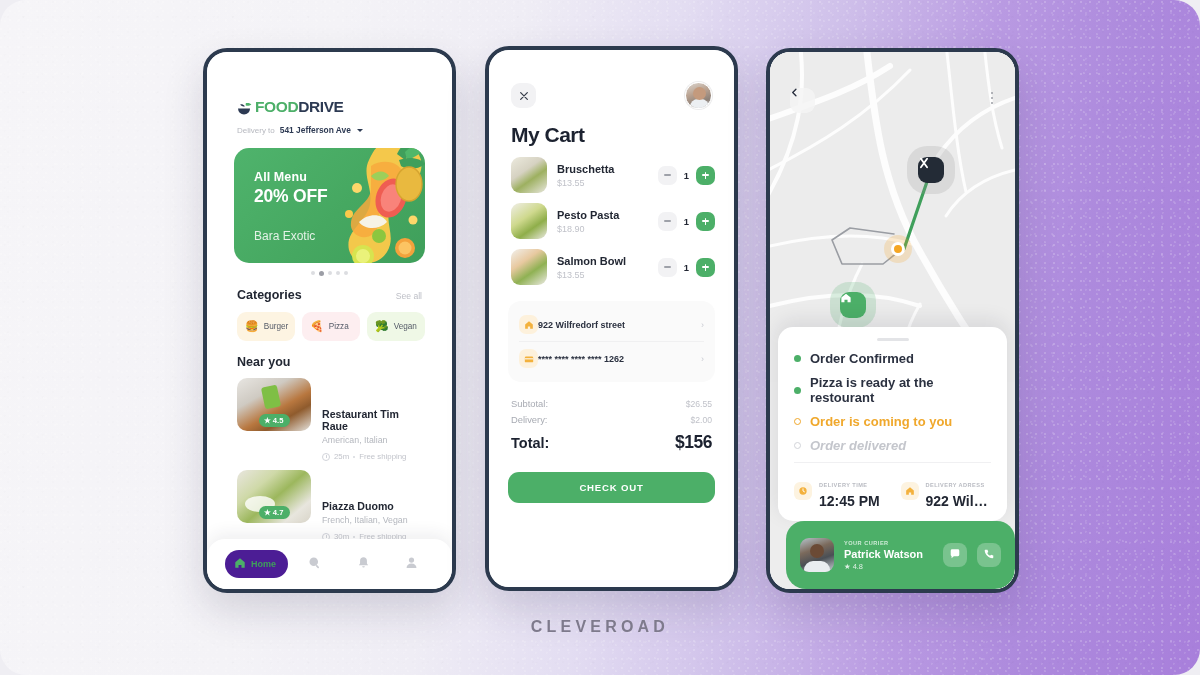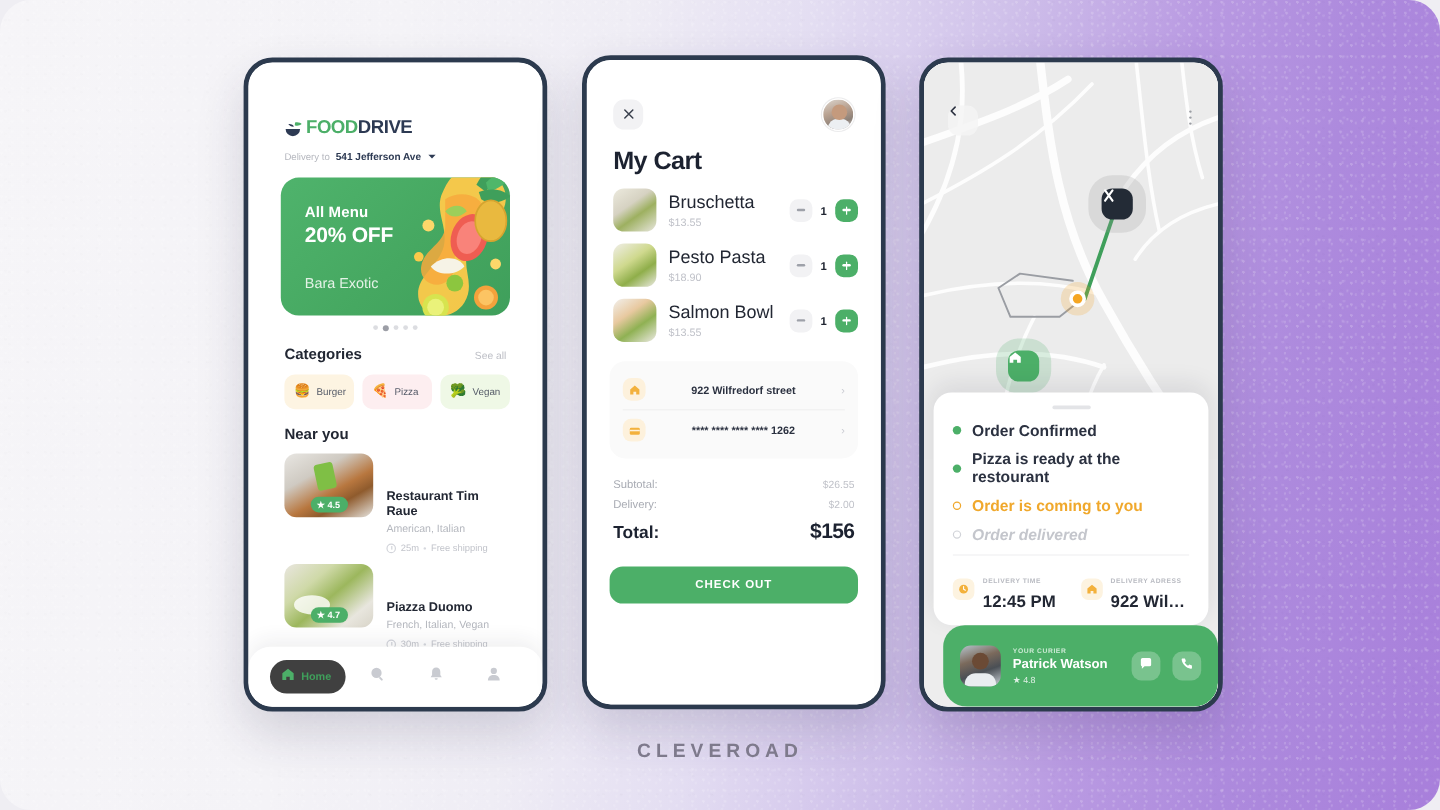--- a/index.html
+++ b/index.html
@@ -101,52 +101,52 @@
   .clock { width: 8px; height: 8px; border: 1.1px solid #d2d4da; border-radius: 50%; position: relative; flex: none; }
   .clock::after { content:""; position:absolute; left:3px; top:1.6px; width:1px; height:2.6px; background:#d2d4da; }
   .mdot { width: 2px; height: 2px; border-radius: 50%; background: #d6d8de; }
 
   .tabbar {
     position: absolute; left: 0; right: 0; bottom: 0; height: 50px;
     background: #fff; border-radius: 18px 18px 20px 20px;
     box-shadow: 0 -6px 16px rgba(40,40,60,.07);
     display: flex; align-items: center; padding: 0 18px; gap: 4px;
   }
-  .tab-home { background: #404040; border-radius: 14px; height: 28px; display: flex; align-items: center; gap: 5px; padding: 0 12px 0 9px; }
+  .tab-home { background: #4c1d95; border-radius: 14px; height: 28px; display: flex; align-items: center; gap: 5px; padding: 0 12px 0 9px; }
   .tab-home-lbl { font-size: 9px; font-weight: bold; color: #3f9f5b; }
   .tab-ico { flex: 1; display: flex; justify-content: center; align-items: center; }
 
   
   .s2 { height: 100%; display: flex; flex-direction: column; padding: 0 0 0 0; background: #fff; }
   .cart-top { display: flex; align-items: center; justify-content: space-between; padding: 32px 22px 0 22px; }
   .close-btn { width: 25px; height: 25px; border-radius: 9px; background: #f2f2f4; display: flex; align-items: center; justify-content: center; }
   .avatar { width: 27px; height: 27px; border-radius: 50%; overflow: hidden; background: linear-gradient(160deg,#dcd6cf 0%,#b9a291 40%,#8d8178 72%,#cfd3d8 100%); border: 1.5px solid #fff; box-shadow: 0 0 0 1px #ececed; position: relative; }
   .avatar::after { content:""; position:absolute; left:7px; top:4px; width:13px; height:13px; border-radius:50%; background:#c49a7d; }
   .avatar::before { content:""; position:absolute; left:4px; bottom:0; width:19px; height:9px; border-radius:8px 8px 0 0; background:#eceff2; }
   .cart-title { font-size: 21px; font-weight: bold; color: #1c2230; padding: 14px 0 0 22px; letter-spacing: -.5px; }
 
   .citem { display: flex; align-items: center; padding: 10px 19px 0 22px; gap: 10px; }
   .citem-img { width: 36px; height: 36px; border-radius: 9px; flex: none; overflow: hidden; position: relative; }
   .ci1 { background: linear-gradient(145deg,#eceade 0%,#d6d2c2 38%,#9db060 60%,#e9e7df 100%); }
   .ci2 { background: linear-gradient(145deg,#f0eee8 0%,#cfd98e 40%,#8fae4a 66%,#eceae3 100%); }
   .ci3 { background: linear-gradient(145deg,#f2f0ec 0%,#e8c9a0 35%,#8fb153 62%,#edeae4 100%); }
   .citem-txt { flex: 1; min-width: 0; }
-  .citem-name { font-size: 15px; font-weight: normal; color: #222733; }
+  .citem-name { font-size: 11px; font-weight: bold; color: #222733; }
   .citem-price { font-size: 9px; color: #c0c2c9; margin-top: 3px; }
   .stepper { display: flex; align-items: center; gap: 7px; }
   .minus { width: 19px; height: 19px; border-radius: 7px; background: #f2f2f4; display: flex; align-items: center; justify-content: center; }
   .minus i { width: 7px; height: 1.6px; background: #9ea1a9; border-radius: 1px; }
   .qty { font-size: 9.4px; font-weight: bold; color: #222733; min-width: 5px; text-align: center; }
   .plus { width: 19px; height: 19px; border-radius: 7px; background: #4caf68; display: flex; align-items: center; justify-content: center; position: relative; }
   .plus i, .plus u { position: absolute; background: #fff; border-radius: 1px; }
   .plus i { width: 7px; height: 1.6px; }
   .plus u { width: 1.6px; height: 7px; }
 
   .addr-card { margin: 16px 19px 0 19px; background: #fafafa; border-radius: 13px; padding: 9px 11px; }
-  .addr-row { display: flex; align-items: center; padding: 5px 0; text-align: center; }
+  .addr-row { display: flex; align-items: center; padding: 5px 0; }
   .addr-ico { width: 19px; height: 19px; border-radius: 7px; background: #fdf1dc; display: flex; align-items: center; justify-content: center; flex: none; }
   .addr-txt { flex: 1; font-size: 9px; font-weight: bold; color: #2b3140; }
   .chev { color: #c9cbd2; font-size: 9px; }
   .addr-sep { height: 1px; background: #f0f0f1; margin: 2px 0; }
 
   .totals { padding: 16px 22px 0 22px; }
   .trow { display: flex; justify-content: space-between; align-items: baseline; margin-bottom: 5px; }
   .tlbl { font-size: 9.4px; color: #a8abb3; }
   .tval { font-size: 8.6px; color: #c0c2c9; }
   .trow.grand { margin-top: 7px; }

